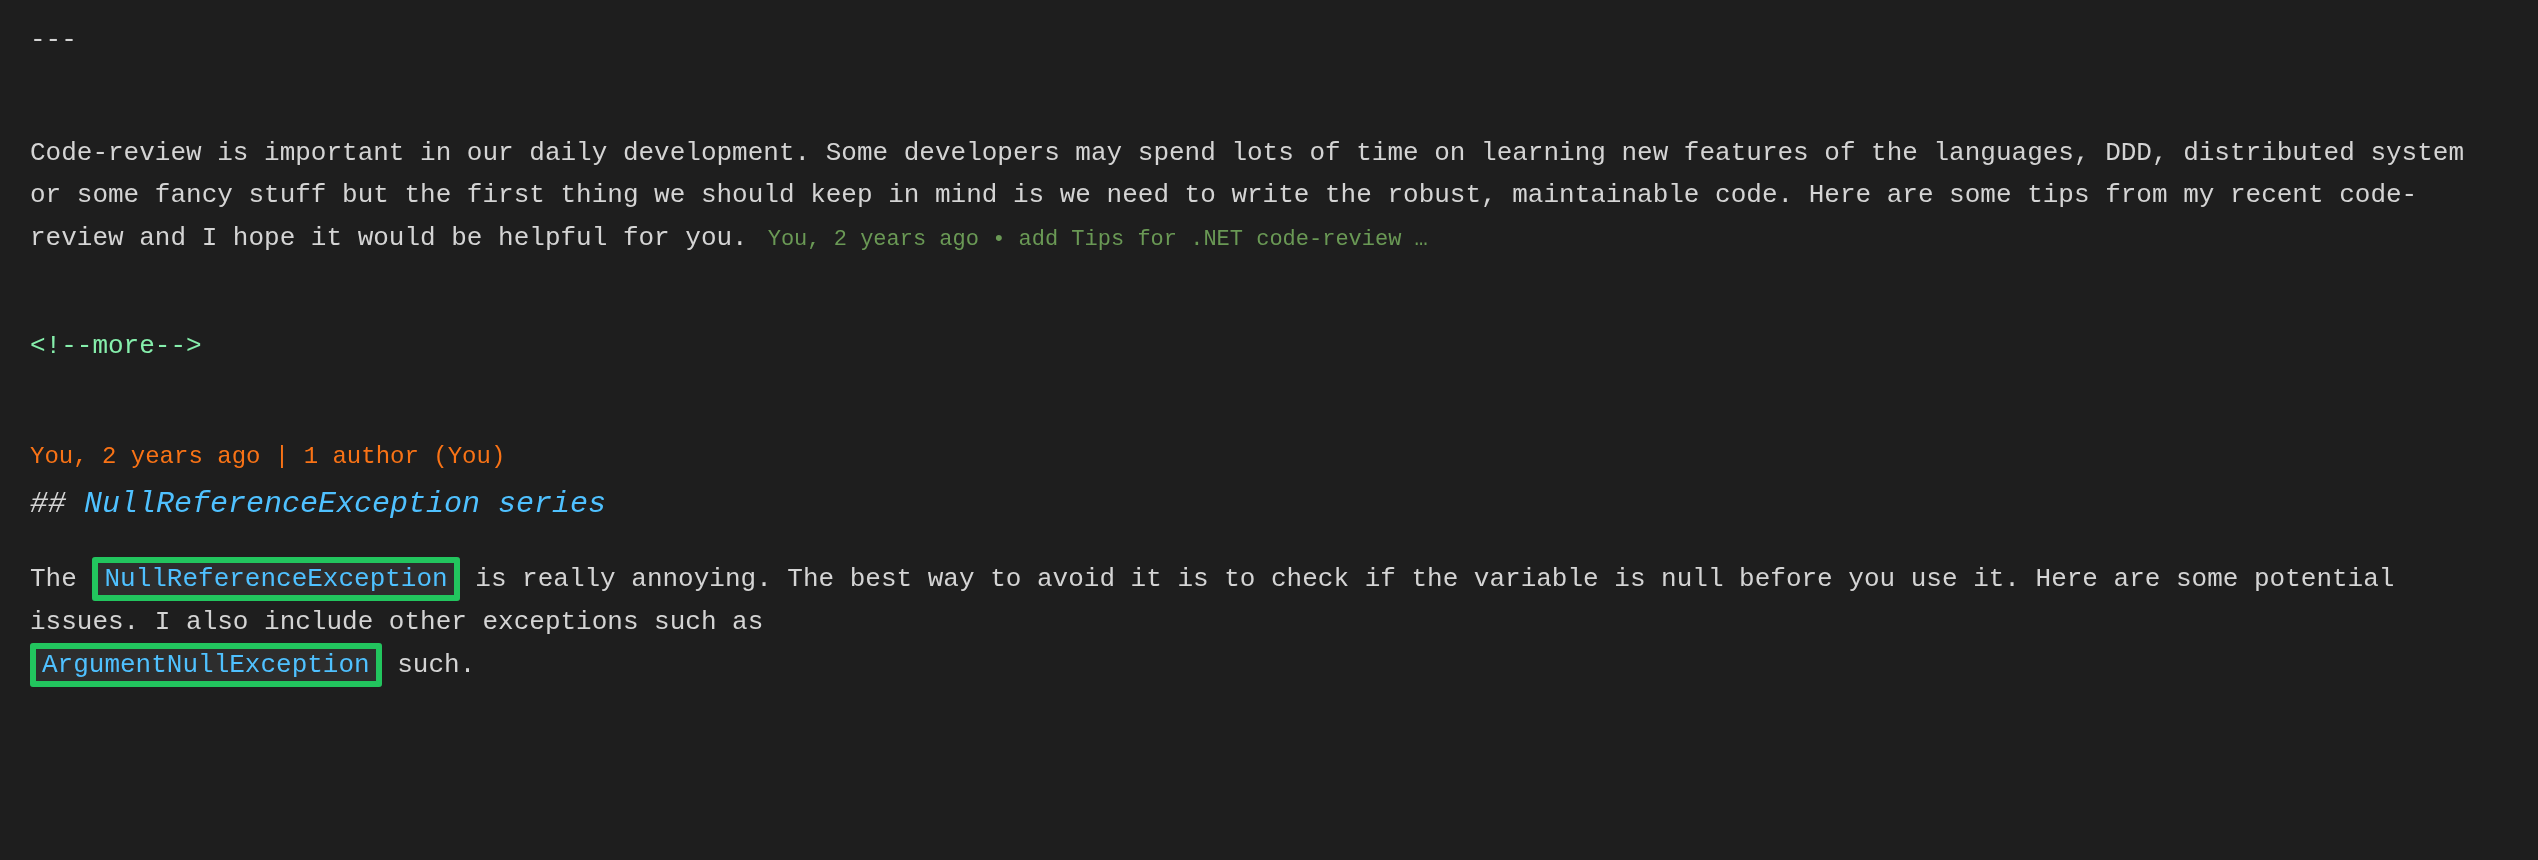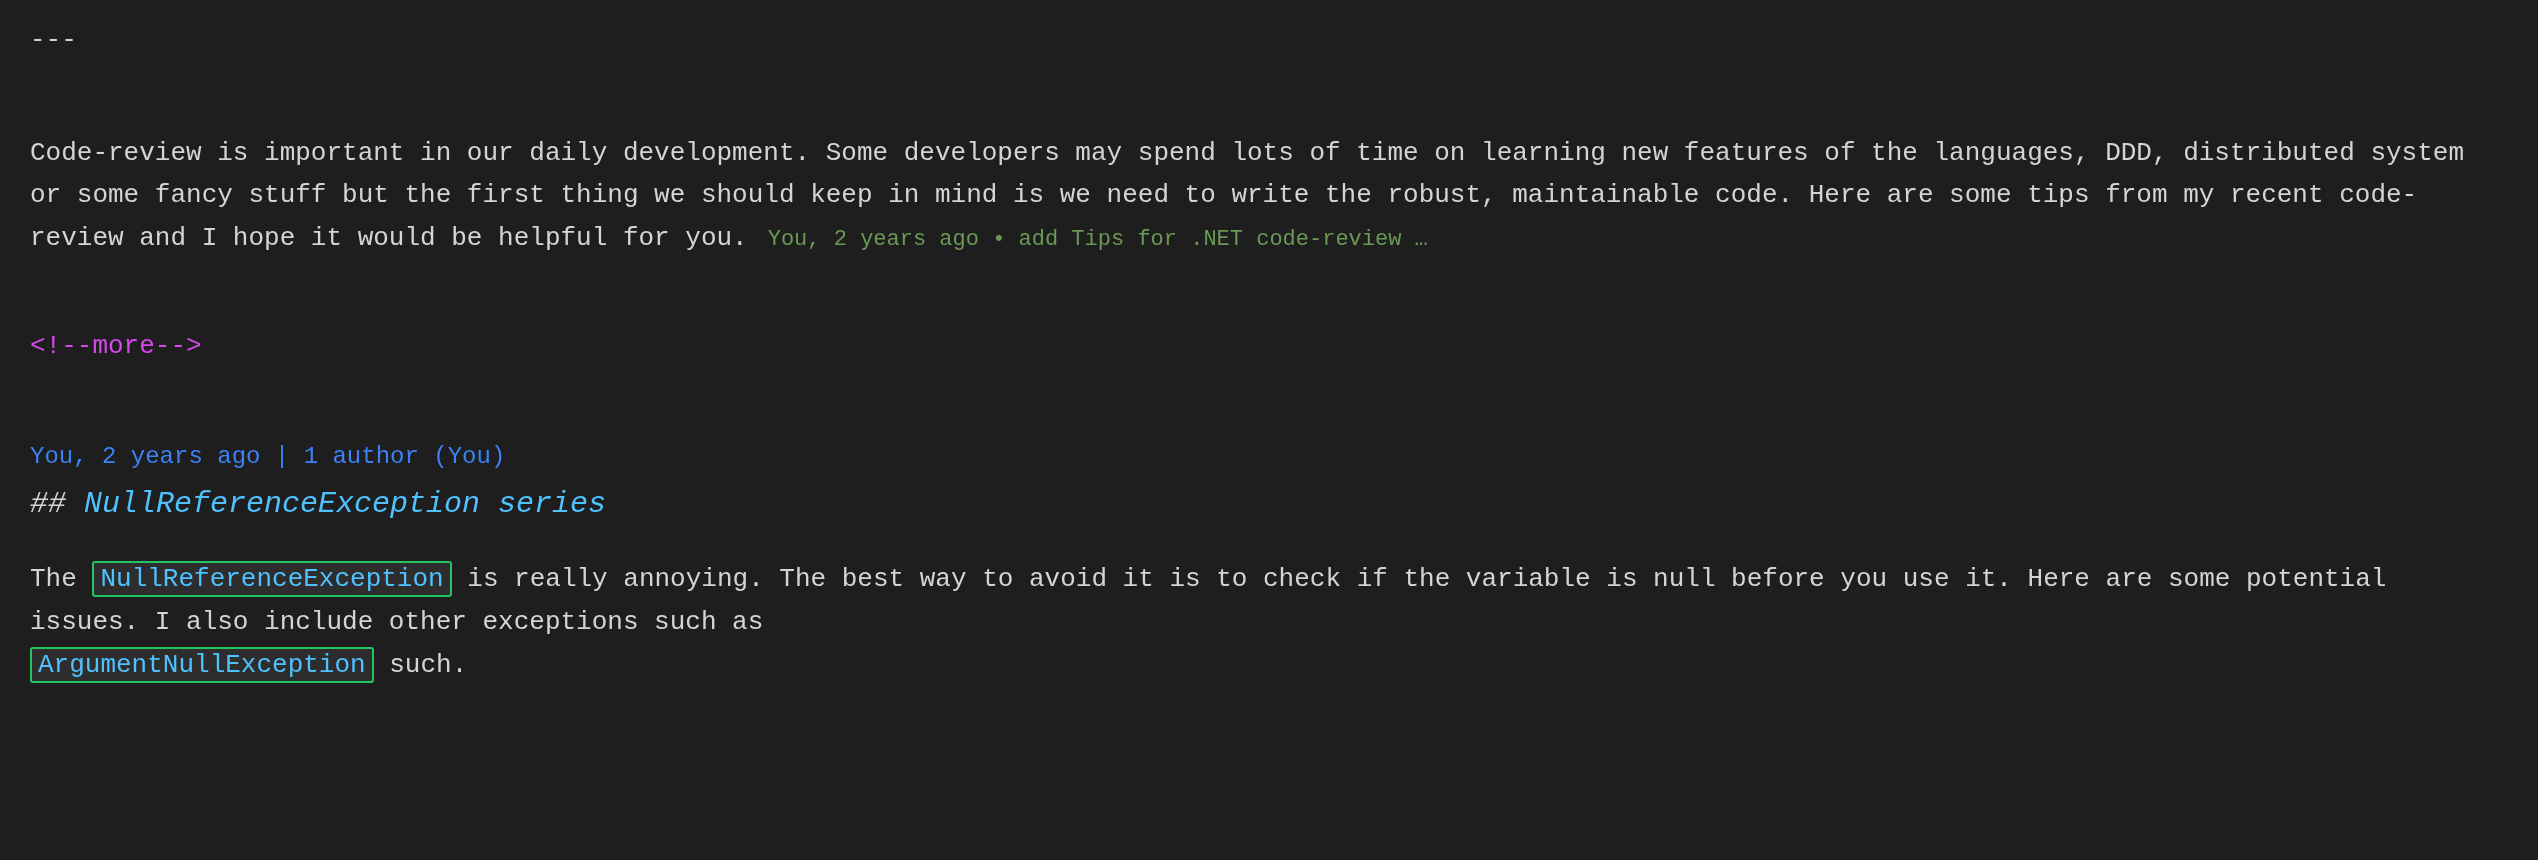--- a/index.html
+++ b/index.html
@@ -39,45 +39,45 @@
       font-size: 22px;
       margin-left: 20px;
       font-style: normal;
     }
 
     .blank-line {
       height: 40px;
     }
 
     .comment-tag {
-      color: #d946ef;
+      color: #86efac;
       font-size: 26px;
       margin: 10px 0 30px 0;
     }
 
     .meta-line {
-      color: #3b82f6;
+      color: #f97316;
       font-size: 24px;
       margin-bottom: 4px;
     }
 
     .heading-line {
       color: #4fc1ff;
       font-size: 30px;
       margin-bottom: 30px;
       font-style: italic;
     }
 
     .heading-line .hash {
       color: #d4d4d4;
     }
 
     .code-inline {
       background-color: #2d2d2d;
-      border: 2px solid #22c55e;
+      border: 6px solid #22c55e;
       border-radius: 3px;
       padding: 1px 6px;
       color: #4fc1ff;
       font-family: 'Consolas', 'Courier New', monospace;
     }
 
     .text-paragraph {
       font-size: 26px;
       line-height: 1.65;
       color: #d4d4d4;

